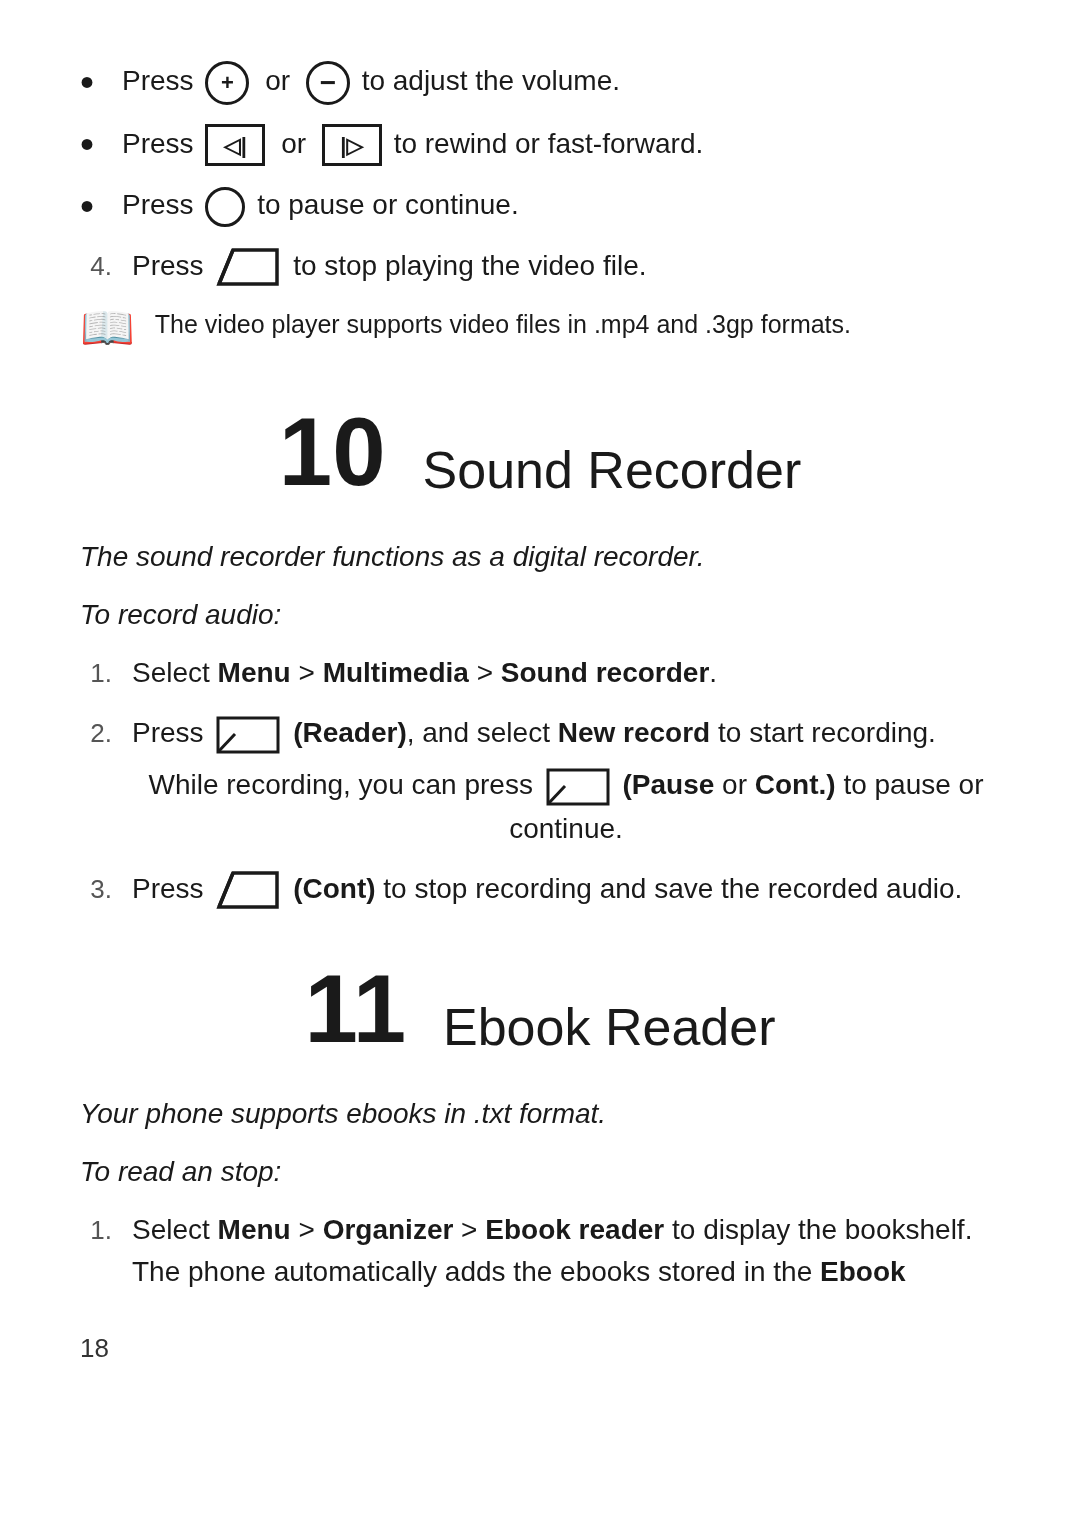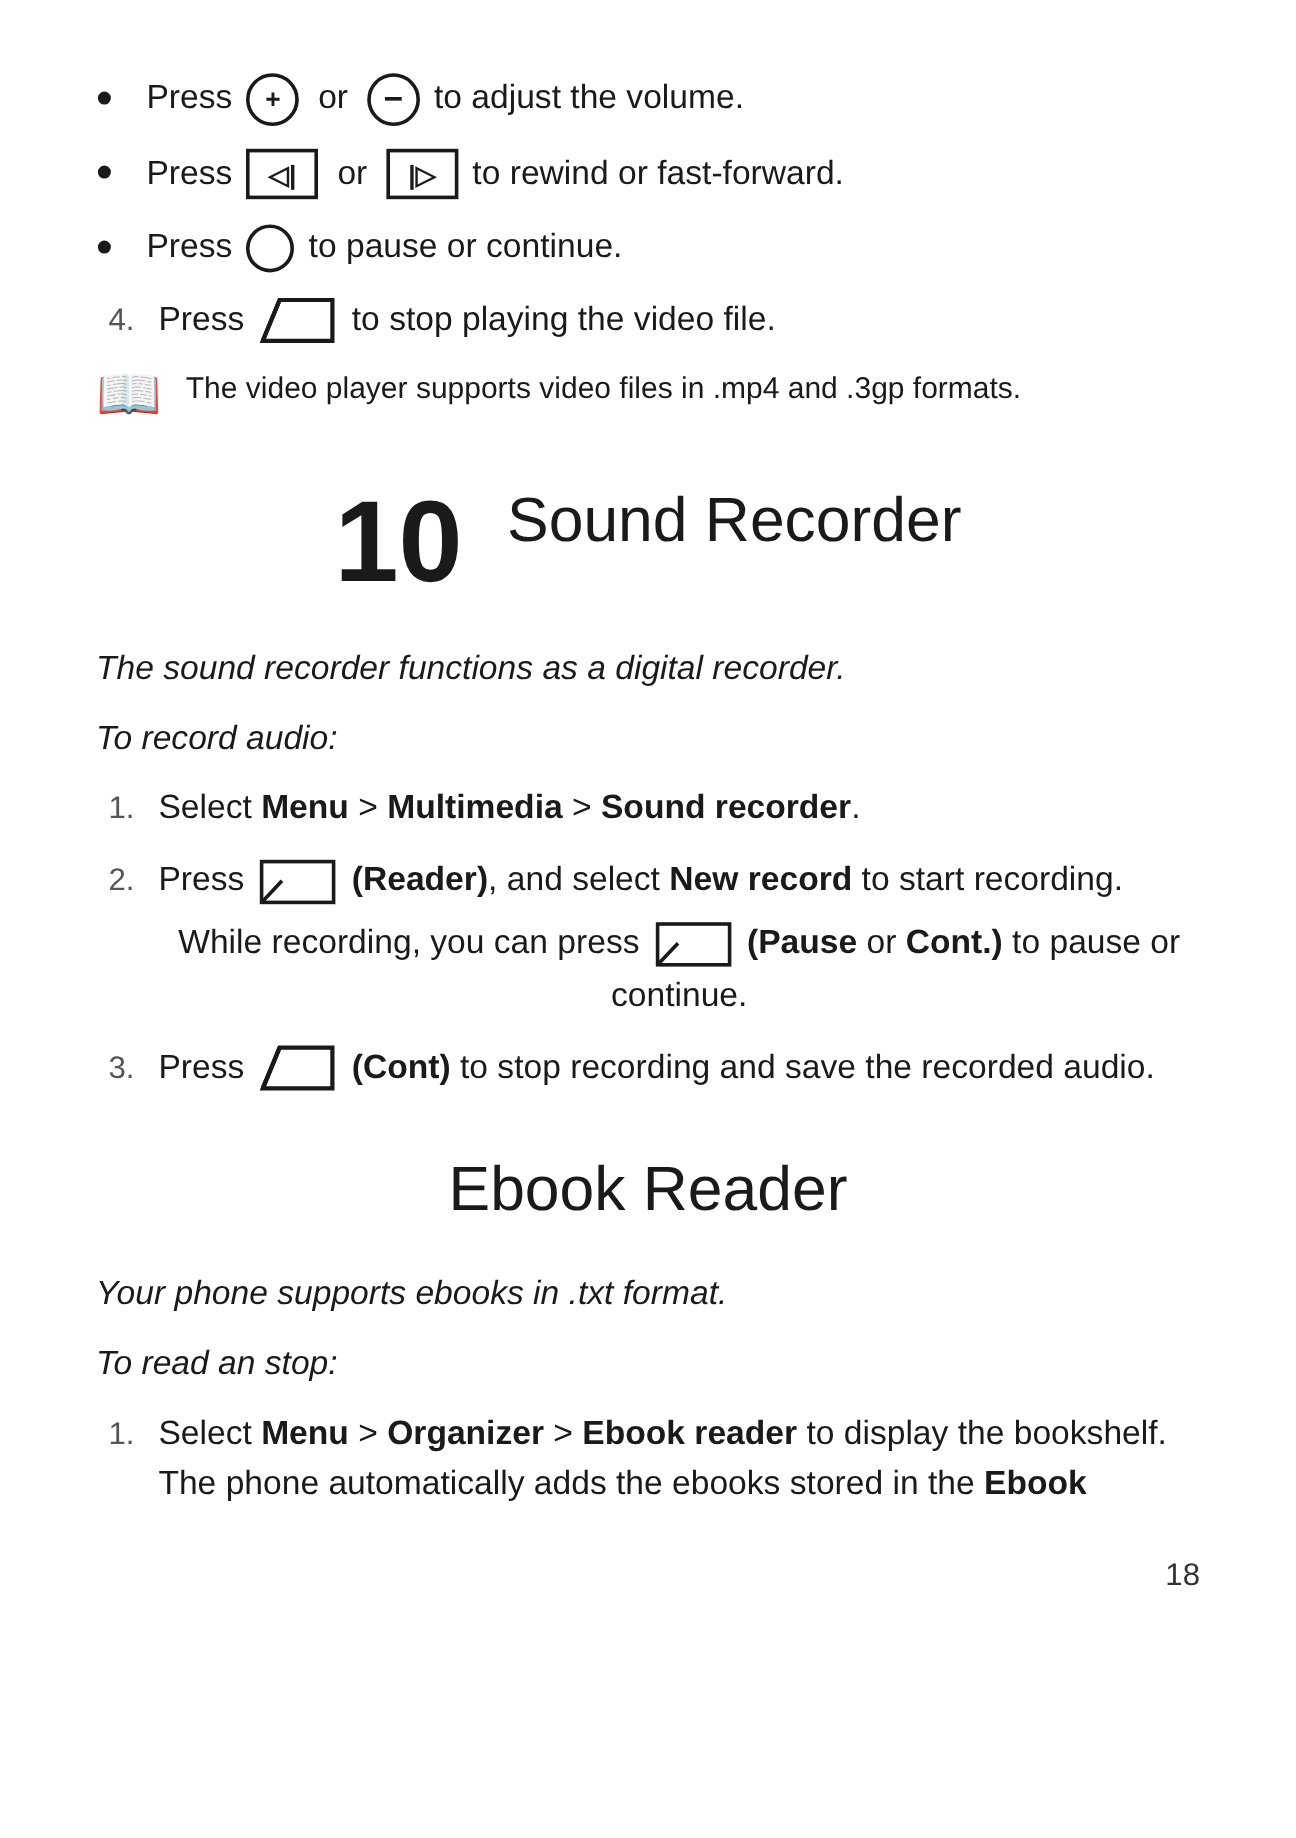--- a/index.html
+++ b/index.html
@@ -163,21 +163,21 @@
       font-size: 25px;
       line-height: 1.5;
       flex: 1;
     }
 
     
     .chapter-heading {
       text-align: center;
       margin: 50px 0 36px 0;
       display: flex;
-      align-items: flex-start;
+      align-items: flex-end;
       justify-content: center;
       gap: 37px;
     }
 
     .chapter-number {
       font-size: 96px;
       font-weight: 900;
       font-family: Arial, Helvetica, sans-serif;
       color: #1a1a1a;
       line-height: 1;
@@ -190,21 +190,21 @@
     }
 
     .section-intro {
       font-size: 28px;
       margin-bottom: 16px;
       line-height: 1.5;
       font-style: italic;
     }
 
     .page-number {
-      text-align: right;
+      text-align: left;
       font-size: 26px;
       color: #333;
       margin-top: 40px;
     }
 
     .list-content {
       flex: 1;
       line-height: 1.5;
     }
   </style>
@@ -317,20 +317,21 @@
           <polygon points="18,4 62,4 62,38 4,38" fill="none" stroke="#1a1a1a" stroke-width="3.5"></polygon>
           <line x1="18" y1="4" x2="4" y2="38" stroke="#1a1a1a" stroke-width="3.5"></line>
         </svg>
       </span>
       <strong>(Cont)</strong> to stop recording and save the recorded audio.
     </span>
   </li>
 </ol>
 
 <div class="chapter-heading">
+  <span class="chapter-number">11</span>
   <span class="chapter-title">Ebook Reader</span>
 </div>
 
 <p class="section-intro">Your phone supports ebooks in .txt format.</p>
 <p class="section-intro">To read an stop:</p>
 
 <ol class="numbered-list">
   <li>
     <span class="num-label">1.</span>
     <span class="list-content">

